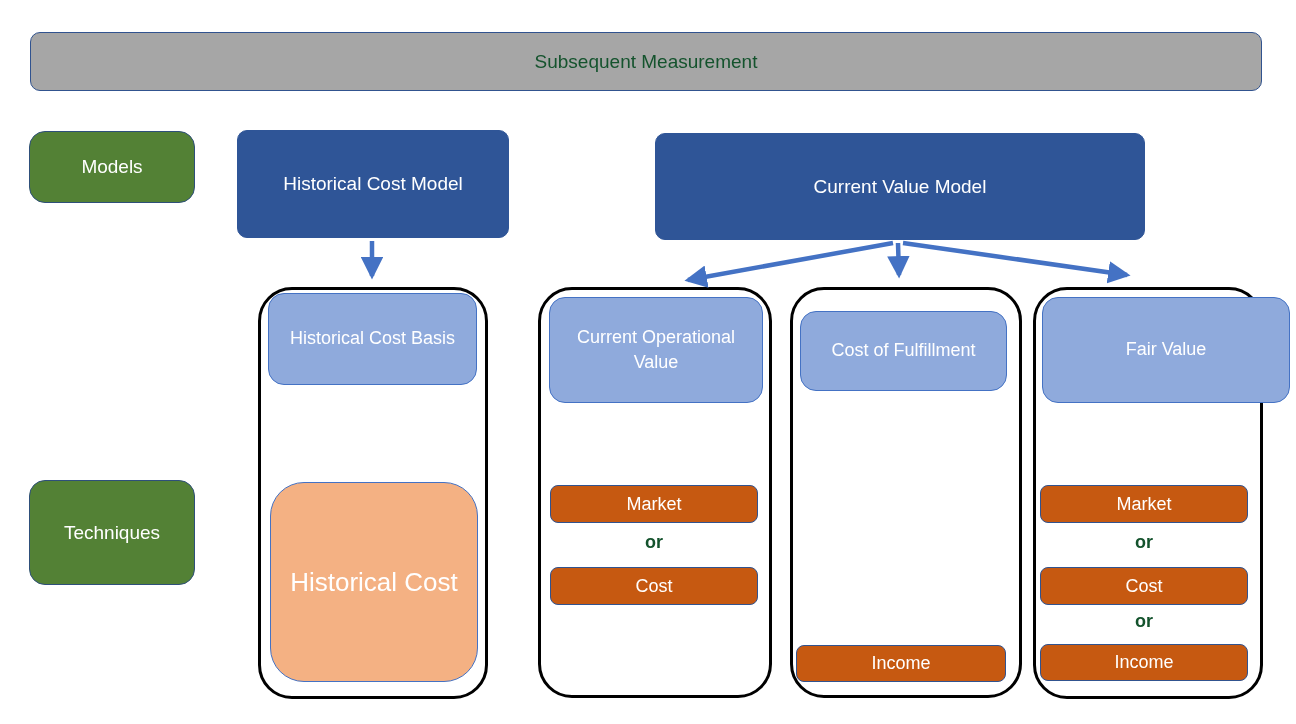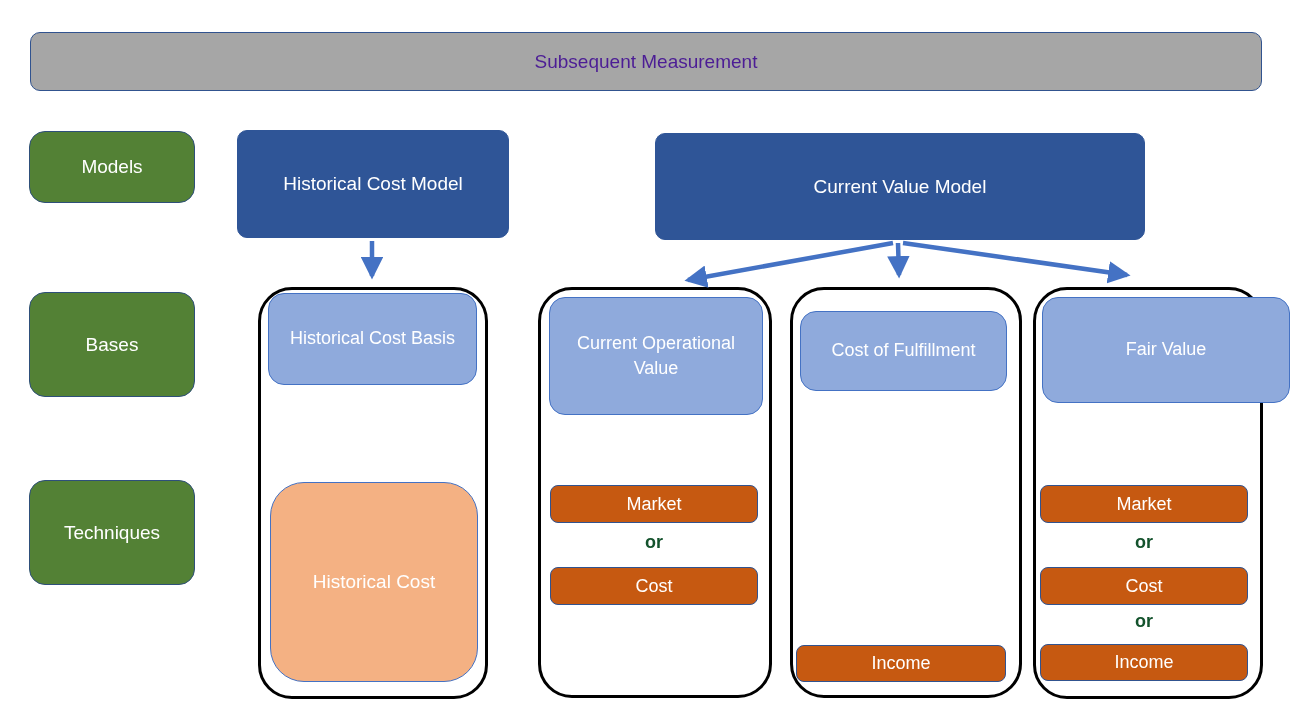--- a/index.html
+++ b/index.html
@@ -13,21 +13,21 @@
   .box{
     position:absolute;
     display:flex;align-items:center;justify-content:center;
     text-align:center;
     box-sizing:border-box;
   }
   .banner{
     background:#A6A6A6;
     border:1.5px solid #31538F;
     border-radius:10px;
-    color:#4c1d95;font-size:19px;
+    color:#14532d;font-size:19px;
   }
   .green{
     background:#538135;
     border:1.5px solid #2E4F7A;
     border-radius:16px;
     color:#ffffff;font-size:19px;
   }
   .model{
     background:#2F5597;
     border:1.5px solid #2F5597;
@@ -46,21 +46,21 @@
     border:1.5px solid #4472C4;
     border-radius:16px;
     color:#ffffff;font-size:18px;
     line-height:1.4;
     padding:4px 14px;
   }
   .peach{
     background:#F4B183;
     border:1.5px solid #4472C4;
     border-radius:34px;
-    color:#ffffff;font-size:19px;
+    color:#ffffff;font-size:26px;
   }
   .orange{
     background:#C65911;
     border:1.5px solid #31538F;
     border-radius:8px;
     color:#ffffff;font-size:18px;
   }
   .or{
     position:absolute;
     color:#14532d;font-weight:bold;font-size:18px;
@@ -76,43 +76,40 @@
 
 <div class="canvas">
 
   <div class="box banner" style="left:30px;top:32px;width:1232px;height:59px;">
     <span>Subsequent Measurement</span>
   </div>
 
   <div class="box green" style="left:29px;top:131px;width:166px;height:72px;">
     <span>Models</span>
   </div>
-  <div class="box green" style="left:29px;top:292px;width:166px;height:105px;">
-    <span>Bases</span>
-  </div>
   <div class="box green" style="left:29px;top:480px;width:166px;height:105px;">
     <span>Techniques</span>
   </div>
 
   <div class="box model" style="left:237px;top:130px;width:272px;height:108px;">
     <span>Historical Cost Model</span>
   </div>
   <div class="box model" style="left:655px;top:133px;width:490px;height:107px;">
     <span>Current Value Model</span>
   </div>
 
   <div class="container-frame" style="left:258px;top:287px;width:230px;height:412px;"></div>
   <div class="container-frame" style="left:538px;top:287px;width:234px;height:411px;"></div>
   <div class="container-frame" style="left:790px;top:287px;width:232px;height:411px;"></div>
   <div class="container-frame" style="left:1033px;top:287px;width:230px;height:412px;"></div>
 
   <div class="box basis" style="left:268px;top:293px;width:209px;height:92px;">
     <span>Historical Cost Basis</span>
   </div>
-  <div class="box basis" style="left:549px;top:297px;width:214px;height:118px;">
+  <div class="box basis" style="left:549px;top:297px;width:214px;height:106px;">
     <span>Current Operational Value</span>
   </div>
   <div class="box basis" style="left:800px;top:311px;width:207px;height:80px;">
     <span>Cost of Fulfillment</span>
   </div>
   <div class="box basis" style="left:1042px;top:297px;width:248px;height:106px;align-items:center;">
     <span>Fair Value</span>
   </div>
 
   <div class="box peach" style="left:270px;top:482px;width:208px;height:200px;">

